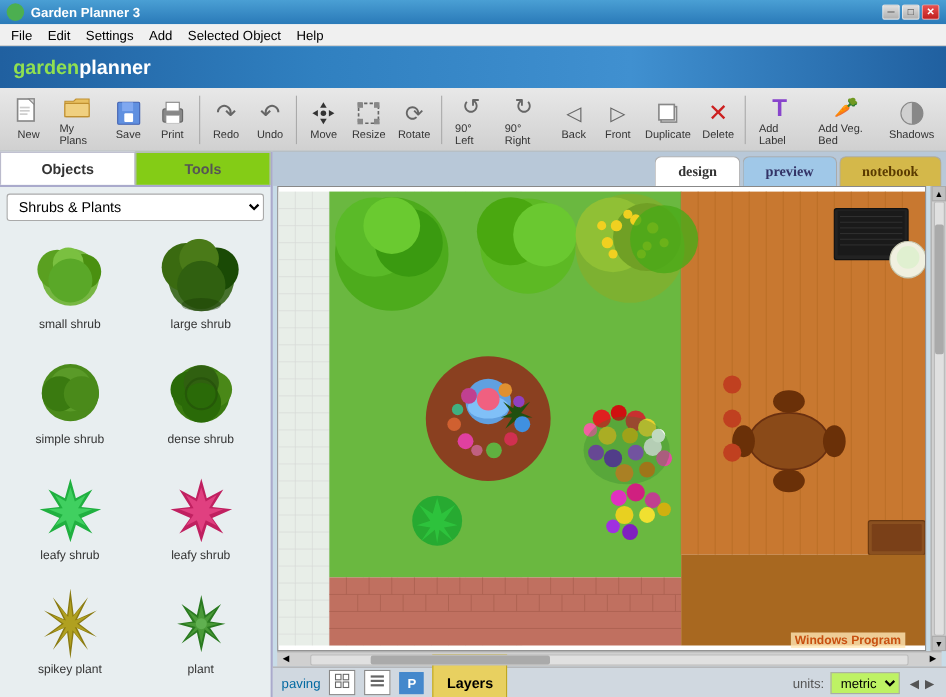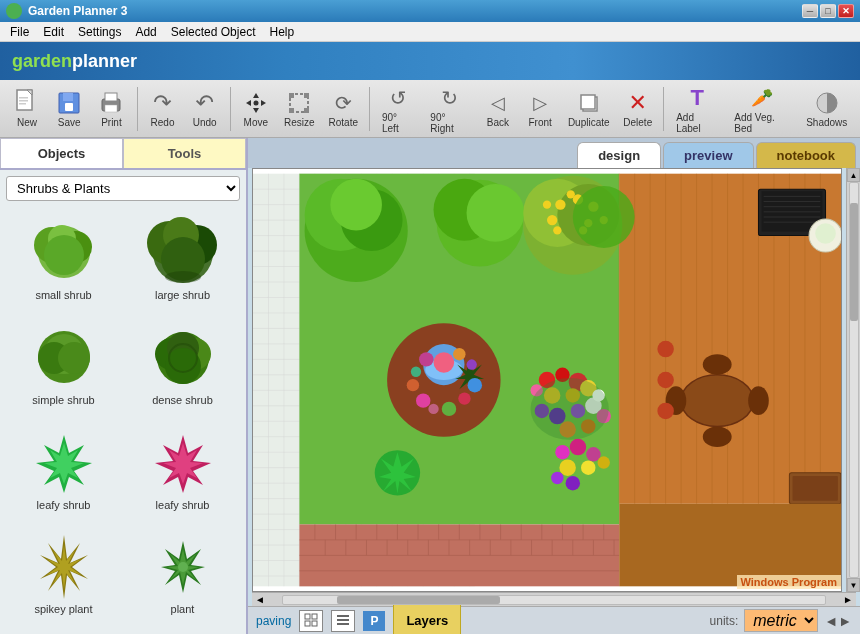--- a/index.html
+++ b/index.html
@@ -96,21 +96,21 @@
       display: flex;
       background: #d0d8e0;
       border-bottom: 2px solid #aac;
     }
     .panel-tab {
       flex: 1; text-align: center; padding: 7px 4px;
       cursor: pointer; font-size: 13px; font-weight: bold;
       border: 1px solid #bbc; border-bottom: none;
     }
     .panel-tab.active { background: white; color: #333; }
-    .panel-tab.inactive { background: #fef9c3; color: #555; }
+    .panel-tab.inactive { background: #84cc16; color: #555; }
 
     .category-select {
       margin: 6px;
       width: calc(100% - 12px);
       padding: 3px 6px;
       font-size: 13px;
       border: 1px solid #aaa;
       border-radius: 3px;
       background: white;
     }
@@ -137,20 +137,21 @@
       flex-direction: column;
     }
 
     
     .view-tabs {
       display: flex;
       background: #b8c8d8;
       justify-content: flex-end;
       padding: 4px 4px 0 4px;
       gap: 2px;
+      font-family: Liberation Serif, serif;
     }
     .view-tab {
       padding: 5px 20px; border-radius: 6px 6px 0 0;
       cursor: pointer; font-size: 13px; font-weight: bold;
       border: 1px solid #aaa; border-bottom: none;
     }
     .view-tab.design { background: white; color: #333; }
     .view-tab.preview { background: #a0c8e8; color: #336; }
     .view-tab.notebook { background: #d4b84a; color: #5a3a00; }
 
@@ -191,22 +192,22 @@
       border: 1px solid #4488cc; background: #4488cc; color: white;
       padding: 2px 6px; cursor: pointer; font-size: 12px; font-weight: bold;
     }
     .status-layers {
       background: #e8d060; border: 1px solid #c0a820;
       padding: 17px 12px; font-size: 13px; font-weight: bold; cursor: pointer;
     }
     .status-right { margin-left: auto; display: flex; align-items: center; gap: 6px; font-size: 12px; }
     .units-label { color: #555; }
     .units-select {
-      padding: 1px 4px; font-size: 16px; border: 1px solid #aaa;
-      background: #fdba74; cursor: pointer; font-style: italic;
+      padding: 1px 4px; font-size: 12px; border: 1px solid #aaa;
+      background: #bef264; cursor: pointer;
     }
     .nav-arrows { font-size: 14px; cursor: pointer; color: #555; }
 
     
     .h-scrollbar {
       height: 14px; background: #d0d0d0; border-top: 1px solid #aaa;
       margin: 0 4px;
       display: flex; align-items: center;
     }
     .h-scroll-track {
@@ -230,21 +231,21 @@
     .v-scroll-thumb { width: 100%; height: 30%; background: #aaa; border-radius: 2px; position: absolute; top: 5%; }
 
     .canvas-wrapper {
       display: flex;
       flex: 1;
       overflow: hidden;
     }
 
     
     .watermark {
-      position: absolute; bottom: 2px; right: 0;
+      position: absolute; bottom: 2px; right: 18px;
       font-size: 11px; font-weight: bold; color: #c85010;
       background: rgba(255,230,180,0.8); padding: 1px 4px;
       z-index: 10;
     }
   </style>
 </head>
 <body>
 
 <div class="title-bar">
   <div class="title-bar-icon"></div>
@@ -276,20 +277,29 @@
     <div class="tool-icon">
       <svg width="24" height="28" viewBox="0 0 24 28">
           <rect x="2" y="1" width="15" height="20" fill="white" stroke="#888" stroke-width="1.5"></rect>
           <polygon points="12,1 17,1 17,6" fill="#ddd" stroke="#888" stroke-width="1"></polygon>
           <rect x="4" y="8" width="9" height="1.5" fill="#ccc"></rect>
           <rect x="4" y="11" width="9" height="1.5" fill="#ccc"></rect>
           <rect x="4" y="14" width="7" height="1.5" fill="#ccc"></rect>
         </svg>
     </div>
     <span>New</span>
+  </div>
+  <div class="tool-btn">
+    <div class="tool-icon">
+      <svg width="28" height="24" viewBox="0 0 28 24">
+          <path d="M2,6 L10,6 L12,4 L24,4 L24,20 L2,20 Z" fill="#e8c060" stroke="#c09030" stroke-width="1"></path>
+          <rect x="2" y="8" width="22" height="12" rx="1" fill="#f0d080" stroke="#c09030" stroke-width="1"></rect>
+        </svg>
+    </div>
+    <span>My Plans</span>
   </div>
   <div class="tool-btn">
     <div class="tool-icon">
       <svg width="24" height="24" viewBox="0 0 24 24">
           <rect x="2" y="2" width="20" height="20" rx="1" fill="#6090e0" stroke="#4060b0" stroke-width="1"></rect>
           <rect x="6" y="2" width="10" height="8" fill="#80a8f0"></rect>
           <rect x="8" y="12" width="8" height="8" rx="1" fill="white"></rect>
         </svg>
     </div>
     <span>Save</span>

